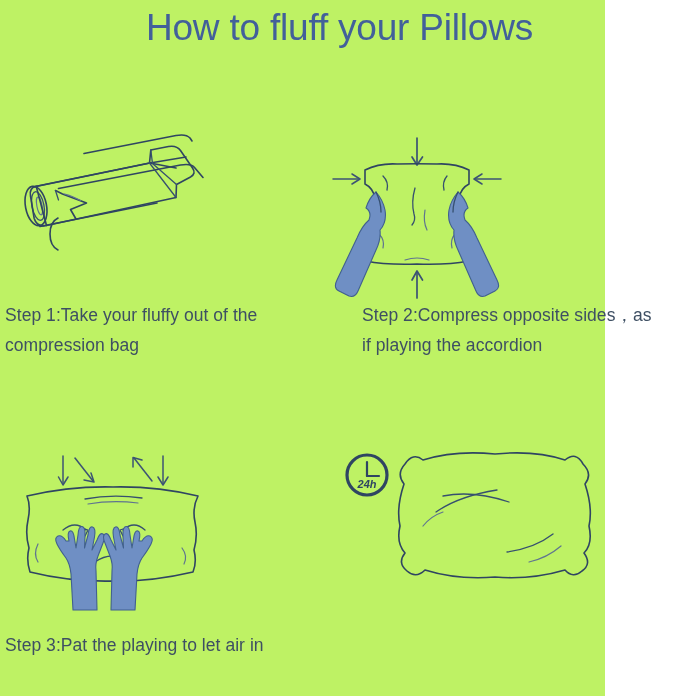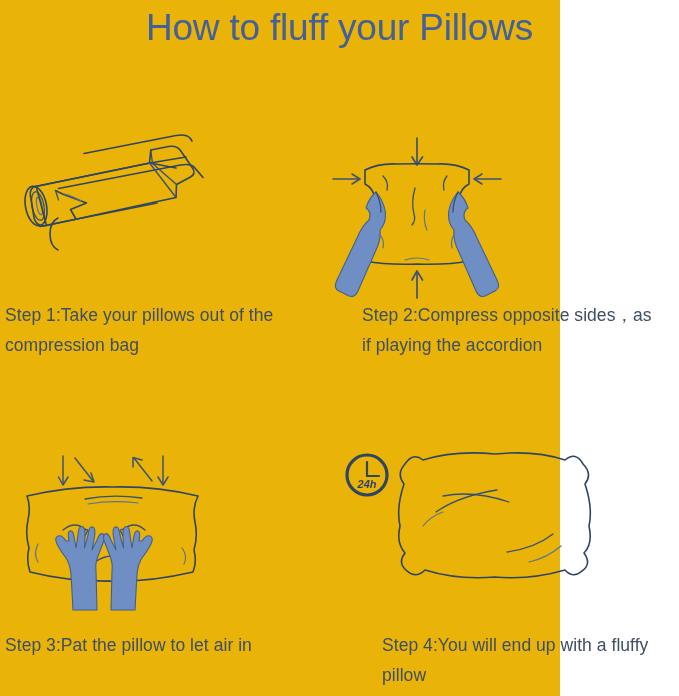--- a/index.html
+++ b/index.html
@@ -10,23 +10,23 @@
   body {
     width: 679px;
     height: 696px;
     font-family: "Liberation Sans", sans-serif;
     color: #3e4f63;
     overflow: hidden;
     position: relative;
   }
   #page {
     position: relative;
-    width: 560px;
+    width: 605px;
     height: 696px;
-    background: #eab308;
+    background: #bef264;
   }
   .title {
     position: absolute;
     top: 4px;
     left: 0;
     width: 679px;
     text-align: center;
     font-size: 37px;
     font-weight: 400;
     letter-spacing: -0.2px;
@@ -120,21 +120,21 @@
 
           <path class="ink-thin" d="M150.8 20.0 L152.5 33.5 L176.5 54.5"></path>
           <path class="ink-thin" d="M149.5 33.0 L176.0 67.5"></path>
 
           <path class="ink" d="M55.5 60.5 L62.5 64.0 L86.5 73.0 L70.5 79.5 L76.0 89.0"></path>
           <path class="ink-thin" d="M55.5 60.5 L58.5 70.0"></path>
           <path class="ink-faint" d="M64.5 64.0 Q74 66.5 80.5 70.5"></path>
         </g>
       </svg>
     </div>
-    <div class="caption cap-1">Step 1:Take your pillows out of the compression bag</div>
+    <div class="caption cap-1">Step 1:Take your fluffy out of the compression bag</div>
   </div>
 
   <div class="cell cell-2">
     <div class="art">
       <svg width="340" height="175" viewBox="0 0 340 175" xmlns="http://www.w3.org/2000/svg">
 
         <g>
           <path class="arrow" d="M98 8 L98 34"></path>
           <path class="arrow" d="M93 27 L98 35 L103.5 27"></path>
         </g>
@@ -308,21 +308,21 @@
                                 L111 170
                                 L135 170
                                 L137 134
                                 Q138 124 142 118
                                 Q148 110 151 104
                                 Q154 98 150 96
                                 Q146 94.5 142 101 Z"></path>
         </g>
       </svg>
     </div>
-    <div class="caption cap-3">Step 3:Pat the pillow to let air in</div>
+    <div class="caption cap-3">Step 3:Pat the playing to let air in</div>
   </div>
 
   <div class="cell cell-4">
     <div class="art">
       <svg width="340" height="175" viewBox="0 0 340 175" xmlns="http://www.w3.org/2000/svg">
 
         <g>
           <circle class="clock-ring" cx="28" cy="35" r="20"></circle>
           <path class="clock-hand" d="M28 22 L28 36"></path>
           <path class="clock-hand" d="M28 36 L40 36"></path>
@@ -349,16 +349,15 @@
                                Q57 34 66 24 Z"></path>
 
           <path class="ink-thin" d="M104 56 Q134 50 170 62"></path>
           <path class="ink-thin" d="M97 72 Q120 56 158 50"></path>
           <path class="ink-faint" d="M84 86 Q92 76 104 72"></path>
           <path class="ink-thin" d="M168 112 Q196 108 214 94"></path>
           <path class="ink-faint" d="M190 122 Q208 118 222 106"></path>
         </g>
       </svg>
     </div>
-    <div class="caption cap-4">Step 4:You will end up with a fluffy pillow</div>
   </div>
 
 </div>
 
 </body></html>

